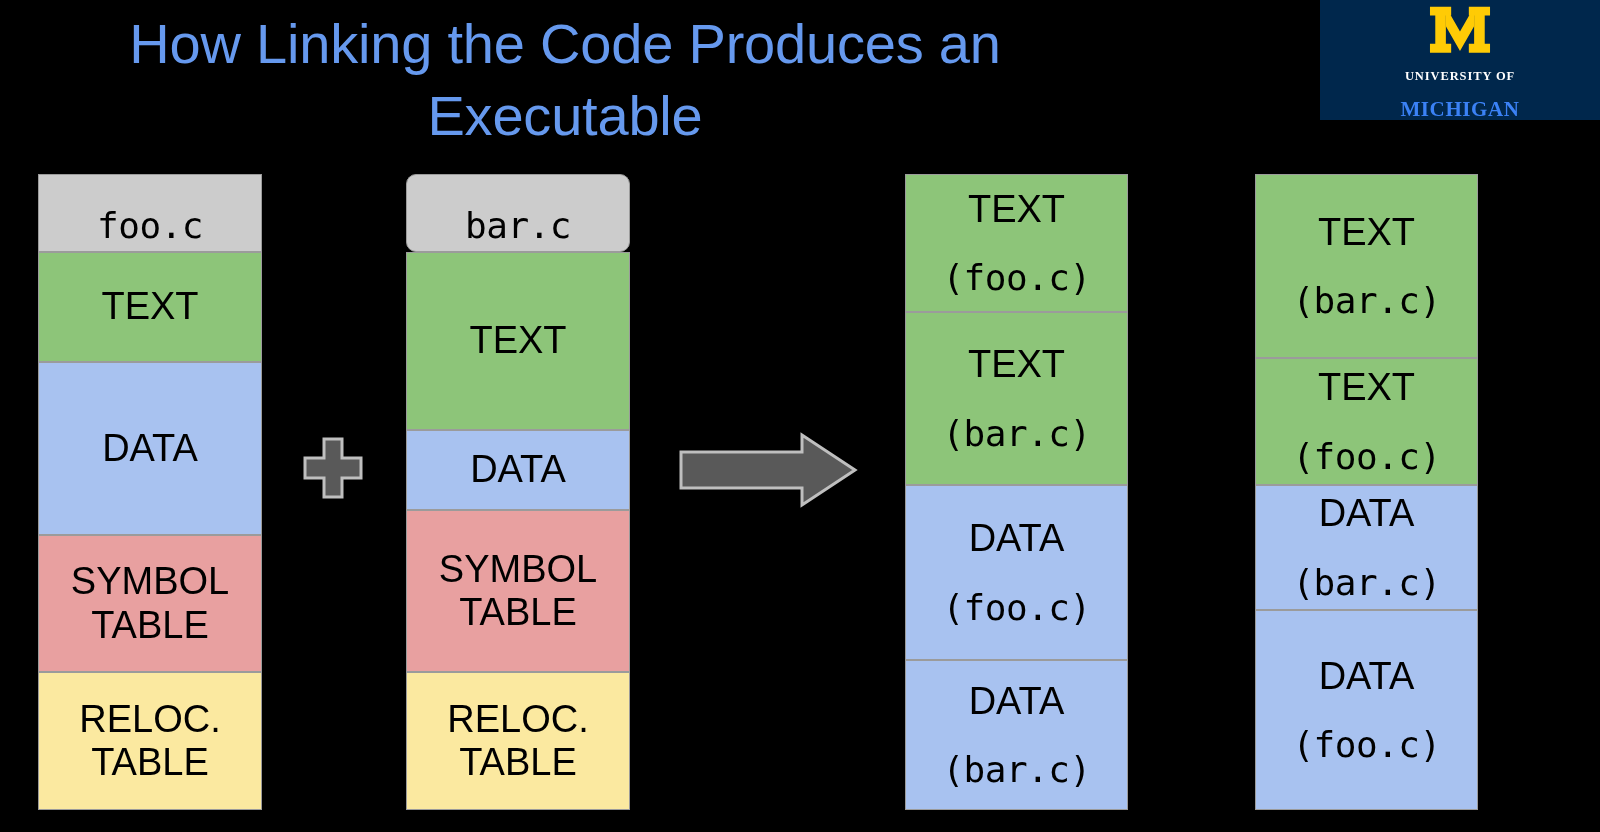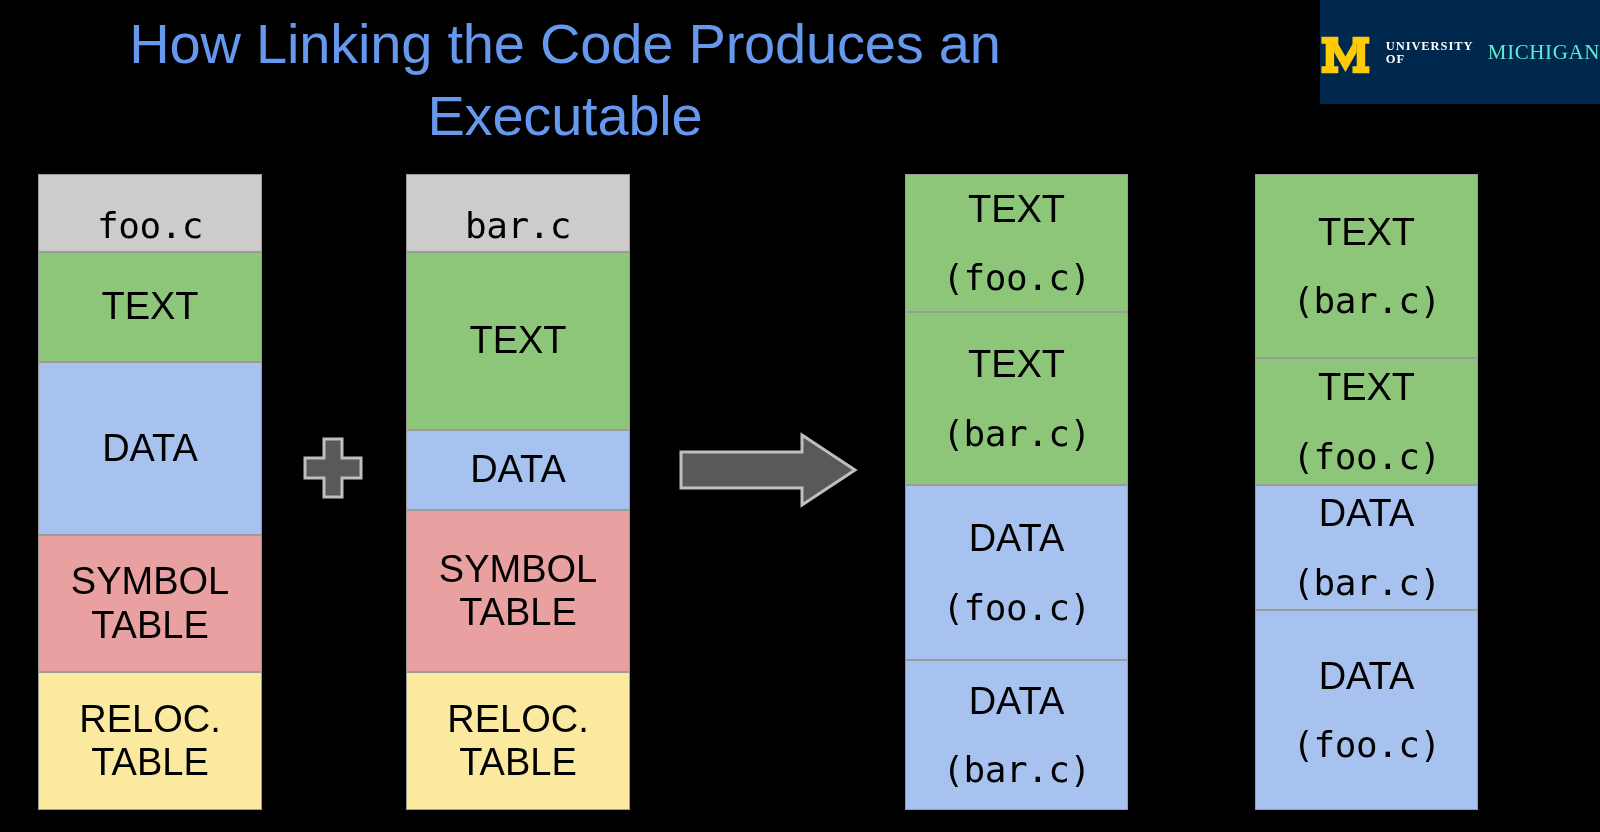--- a/index.html
+++ b/index.html
@@ -30,48 +30,48 @@
     letter-spacing: -0.2px;
     text-align: center;
   }
 
   
   #umich-logo {
     position: absolute;
     left: 1320px;
     top: 0px;
     width: 280px;
-    height: 104px;
+    height: 120px;
     background: #00274C;
     display: flex;
-    flex-direction: row;
+    flex-direction: column;
     align-items: center;
     justify-content: flex-start;
     gap: 15px;
   }
   #umich-logo .m-mark {
     margin-top: 5px;
     width: 72px;
     height: 56px;
     display: block;
   }
   #umich-logo .logo-line1 {
     color: #FFFFFF;
     font-family: "Liberation Serif", serif;
     font-size: 12.5px;
     font-weight: 700;
     letter-spacing: 0.9px;
     line-height: 1;
     margin-top: 1px;
   }
   #umich-logo .logo-line2 {
-    color: #5eead4;
+    color: #3b82f6;
     font-family: "Liberation Serif", serif;
     font-size: 21px;
-    font-weight: 400;
+    font-weight: 700;
     letter-spacing: 0.6px;
     line-height: 1.05;
   }
 
   
   .obj-column {
     position: absolute;
     box-sizing: border-box;
   }
   .seg {
@@ -150,21 +150,21 @@
       <div class="seg" style="top: 361px; height: 137px; background: rgb(232, 160, 160);">
         <span class="seg-line sans">SYMBOL</span>
         <span class="seg-line sans">TABLE</span>
       </div>
       <div class="seg" style="top: 498px; height: 138px; background: rgb(251, 233, 160);">
         <span class="seg-line sans">RELOC.</span>
         <span class="seg-line sans">TABLE</span>
       </div>
     </div>
     <div class="obj-column" style="left: 406px; top: 174px; width: 224px; height: 636px;">
-      <div class="seg" style="top: 0px; height: 78px; background: rgb(204, 204, 204);">
+      <div class="seg" style="top: 0px; height: 78px; background: rgb(204, 204, 204); border-radius: 10px;">
         <span class="seg-line mono">bar.c</span>
       </div>
       <div class="seg" style="top: 78px; height: 178px; background: rgb(141, 197, 121);">
         <span class="seg-line sans">TEXT</span>
       </div>
       <div class="seg" style="top: 256px; height: 80px; background: rgb(168, 194, 240);">
         <span class="seg-line sans">DATA</span>
       </div>
       <div class="seg" style="top: 336px; height: 162px; background: rgb(232, 160, 160);">
         <span class="seg-line sans">SYMBOL</span>

